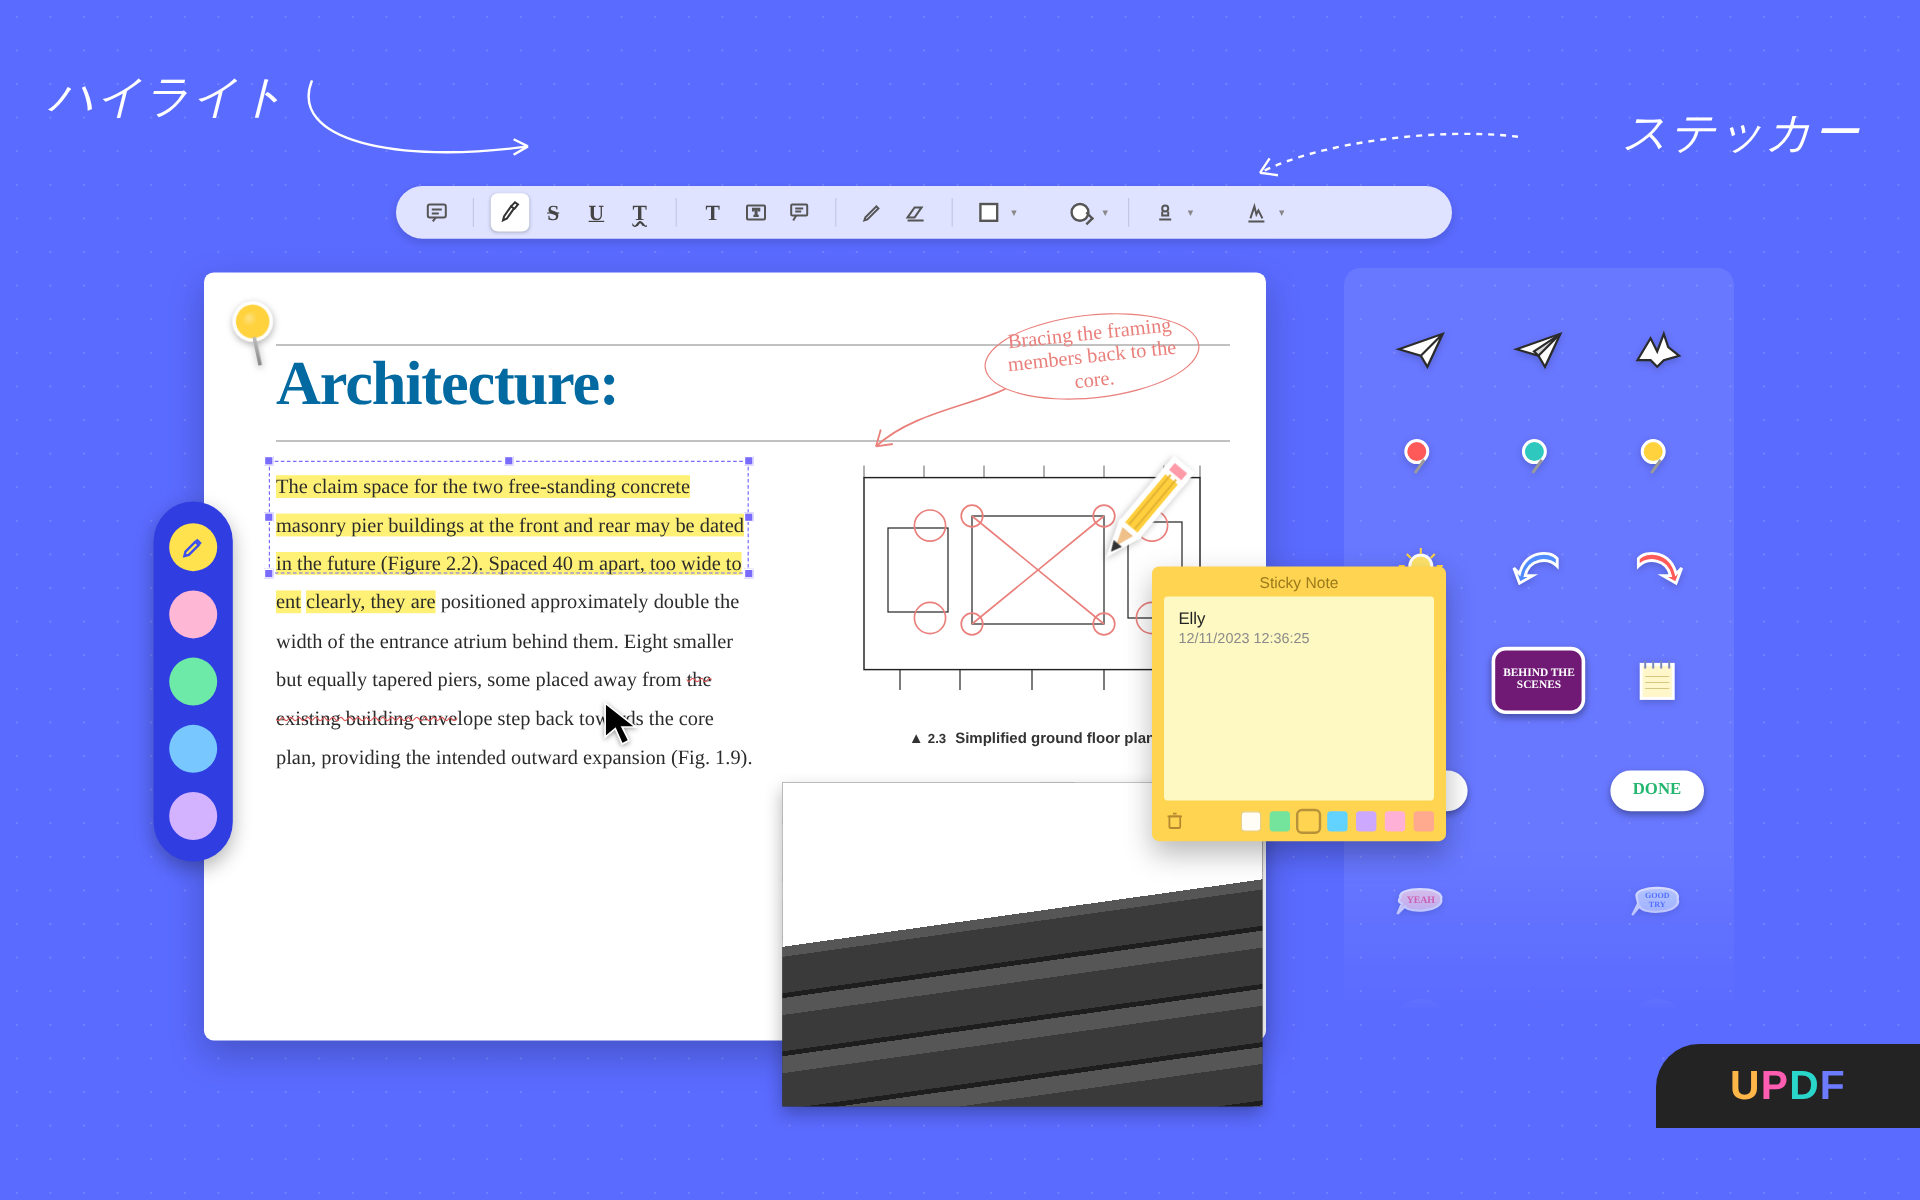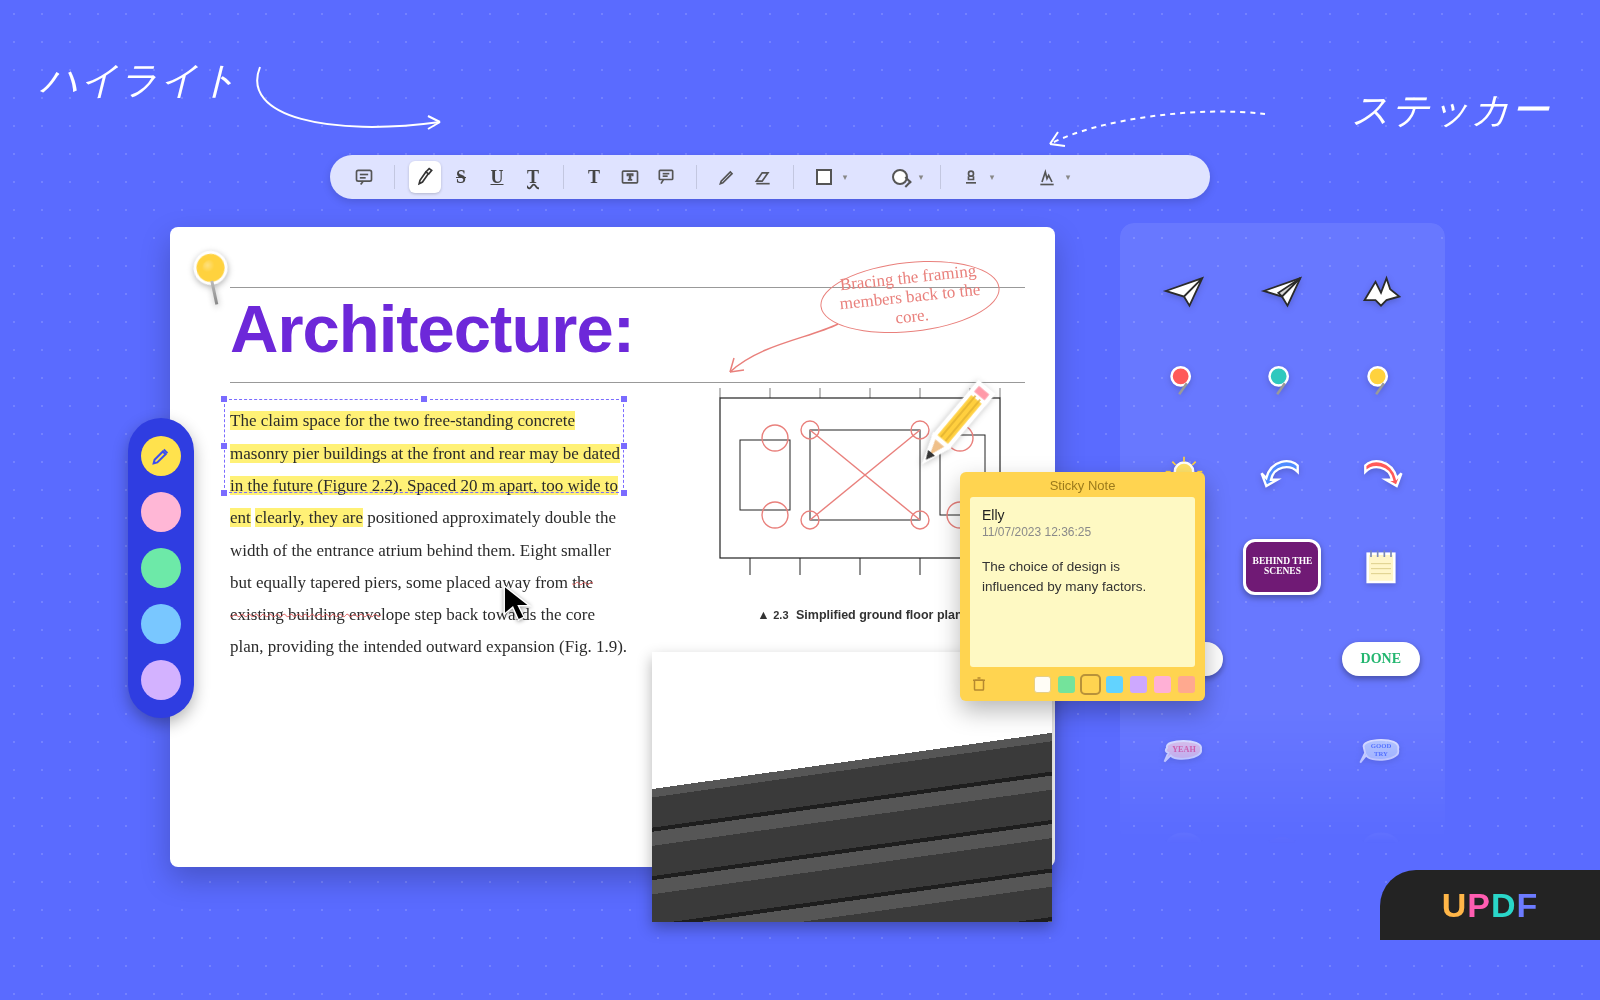--- a/index.html
+++ b/index.html
@@ -54,21 +54,21 @@
   .thumbtack {
     position:absolute; left:190px; top:248px; width:52px; height:62px; z-index:7;
     transform:rotate(-12deg);
     filter: drop-shadow(0 2px 3px rgba(0,0,0,.3));
   }
   .thumbtack .body { width:34px; height:34px; background:#ffd23e; border:3px solid #fff; border-radius:50%; position:absolute; left:6px; top:2px; }
   .thumbtack .body::after{content:"";position:absolute;inset:6px;border-radius:50%;background:radial-gradient(circle at 35% 30%, #fff5, transparent 45%);}
   .thumbtack .pin { position:absolute; left:20px; top:32px; width:3px; height:24px; background:linear-gradient(#bbb,#888); }
   .doc-inner { position:absolute; left:60px; top:60px; right:30px; }
   .doc-rule { border-top:1px solid #999; margin-bottom:6px; }
-  .doc-title { font-family: Liberation Sans, sans-serif; font-size:67px; font-weight:800; line-height:1.05; letter-spacing:-1px; color:#6d28d9; text-transform:none; }
+  .doc-title { font-family: Liberation Serif, serif; font-size:52px; font-weight:800; line-height:1.05; letter-spacing:-1px; color:#0369a1; text-transform:none; }
   .doc-rule2 { border-top:1px solid #999; margin-top:18px; margin-bottom:22px; }
   .body-text { font-size:17px; line-height:1.9; color:#2b2b2b; font-family: Georgia, "Times New Roman", serif; max-width:400px; position:relative;}
   .hl { background:#fff176; }
   .redsq { text-decoration: line-through wavy #e05a5a; text-decoration-thickness:1px; }
   .sel-box {
     position:absolute; border:1.5px dashed #7a6bff; pointer-events:none;
   }
   .sel-box .h { position:absolute; width:8px; height:8px; background:#7a6bff; border:1px solid #fff;}
   .cursor {
     position:absolute; left:500px; top:583px; z-index:9;
@@ -270,21 +270,21 @@
 </div>
 
 <div class="page">
   <div class="doc-inner">
     <div class="doc-rule"></div>
     <div class="doc-title">
       <span>Architecture:</span><br>
     </div>
     <div class="doc-rule2"></div>
     <div class="body-text">
-      <span class="hl">The claim space for the two free-standing concrete masonry pier buildings at the front and rear may be dated in the future (Figure 2.2). Spaced 20 m apart, too wide to ent</span>
+      <span class="hl">The claim space for the two free-standing concrete masonry pier buildings at the front and rear may be dated in the future (Figure 2.2). Spaced 40 m apart, too wide to ent</span>
       <span class="hl">clearly, they are</span>
       <span>positioned approximately double the width of the entrance atrium behind them. Eight smaller but equally tapered piers, some placed away from </span><span class="redsq">the existing building enve</span><span>lope step back towards the core plan, providing the intended outward expansion (Fig. 1.9).</span>
       
       <div class="sel-box" style="left:-6px;top:-6px;width:400px;height:94px">
         <div class="h" style="left:-5px;top:-5px"></div>
           <div class="h" style="right:-5px;top:-5px"></div>
         <div class="h" style="left:-5px;bottom:-5px"></div>
           <div class="h" style="right:-5px;bottom:-5px"></div>
         <div class="h" style="left:50%;top:-5px;margin-left:-4px"></div>
         <div class="h" style="left:-5px;top:50%;margin-top:-4px"></div>
@@ -369,22 +369,21 @@
     <line x1="22" y1="10" x2="22" y2="46" stroke="#e0b030"></line>
   </svg>
 </div>
 
 <div class="photo"></div>
 
 <div class="sticky">
   <div class="sticky-head">Sticky Note</div>
   <div class="sticky-body">
     <div class="u">Elly</div>
-    <div class="d">11/07/2023 12:36:25</div>
-    <div class="t">The choice of design is influenced by many factors.</div>
+    <div class="d">12/11/2023 12:36:25</div>
   </div>
   <div class="sticky-foot">
     <svg class="trash" viewBox="0 0 24 24" fill="none" stroke="currentColor" stroke-width="2">
         <rect x="6" y="7" width="12" height="13" rx="1"></rect>
         <line x1="4" y1="7" x2="20" y2="7"></line>
         <line x1="10" y1="4" x2="14" y2="4"></line>
       </svg>
     <div style="flex:1"></div>
     <div class="sw" style="background:#fffdf6;border:1px solid #e7cf86"></div>
     <div class="sw" style="background:#74e39b"></div>

